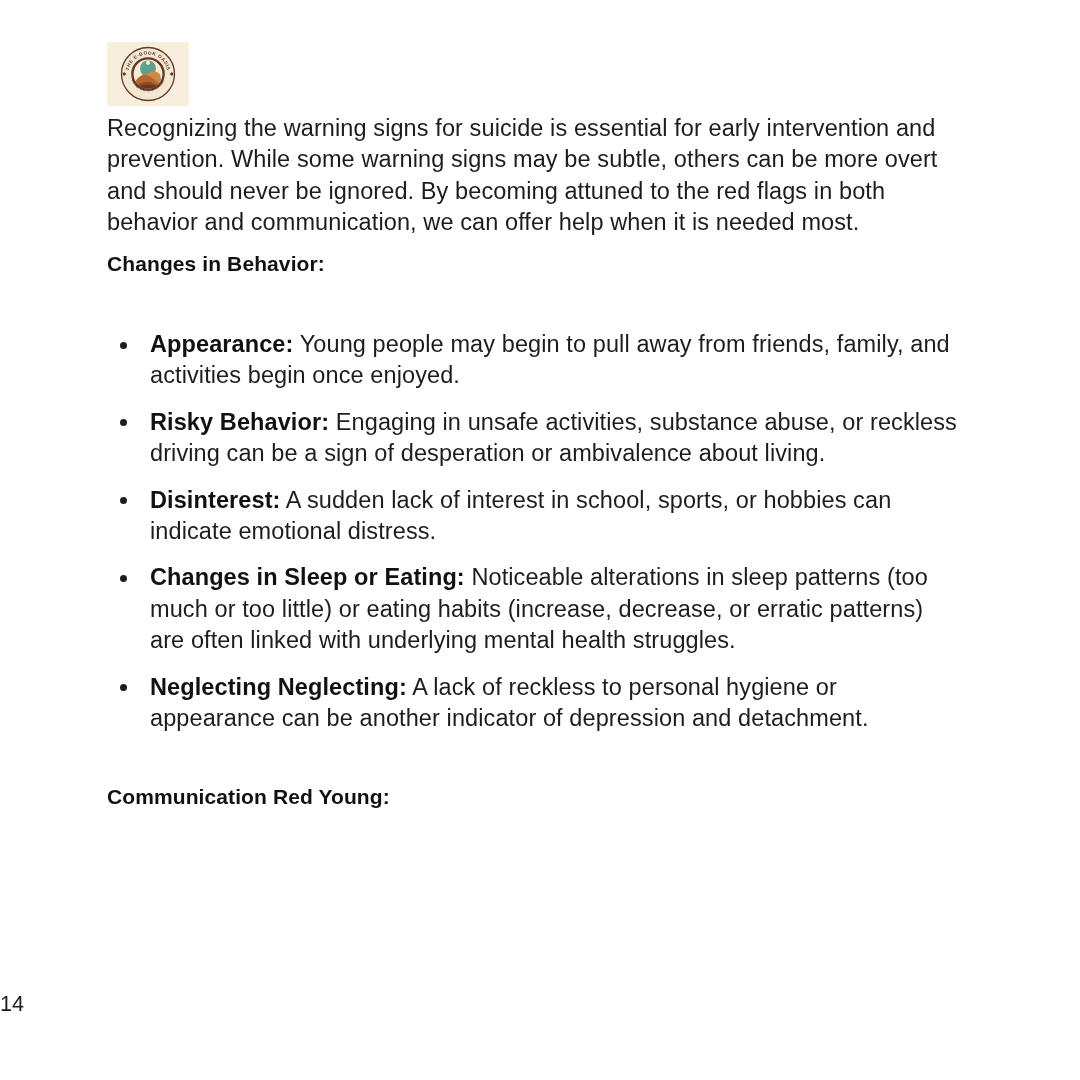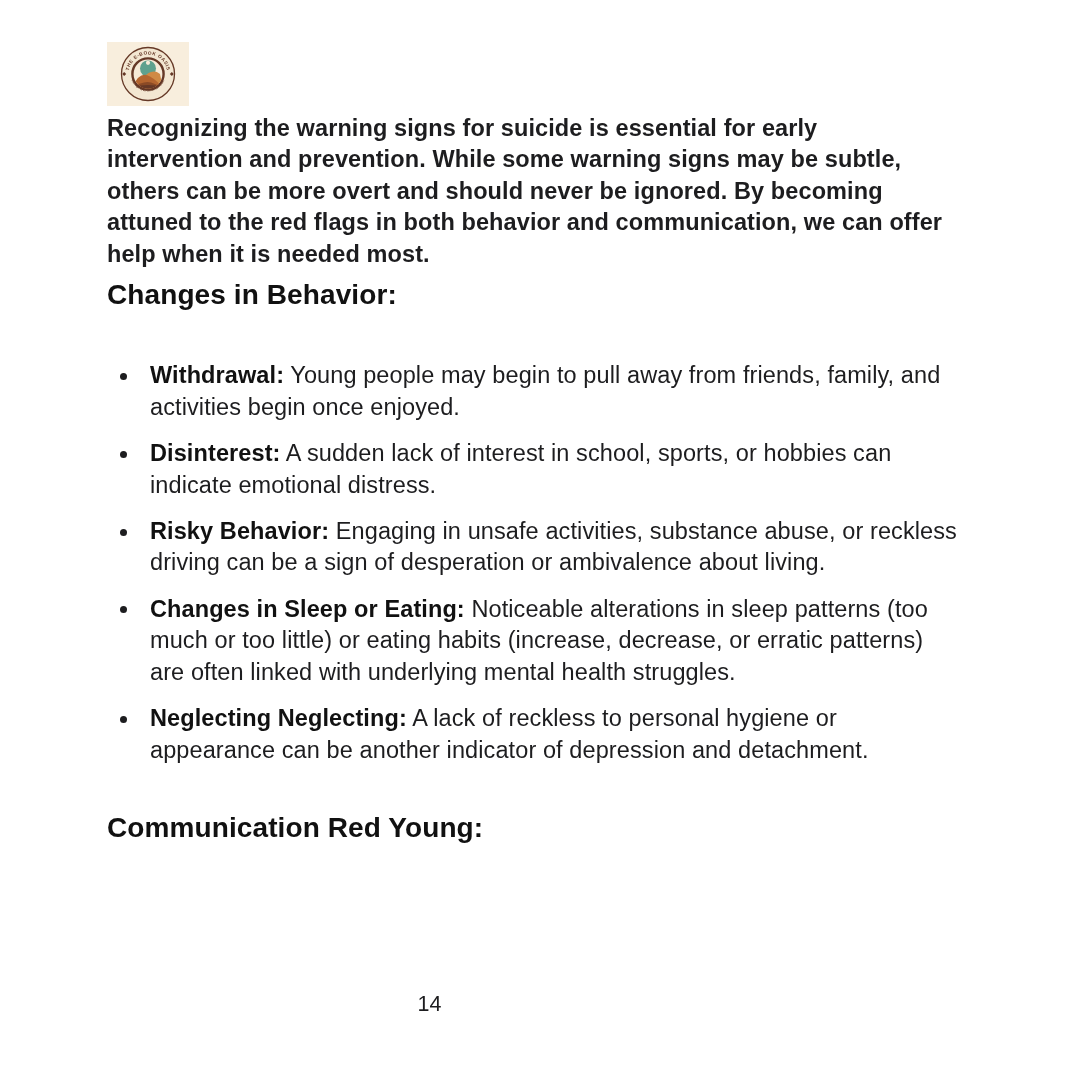--- a/index.html
+++ b/index.html
@@ -28,24 +28,23 @@
     width: 850px;
   }
   .logo {
     display: block;
     width: 82px;
     height: 64px;
     margin: 0 0 7px 0;
   }
   .intro {
     margin: 0;
-    font-weight: bold;
   }
   h2.section-heading {
-    font-size: 28px;
+    font-size: 21px;
     line-height: 31.4px;
     font-weight: 700;
     color: #111111;
     margin: 9px 0 0 0;
   }
   ul.bullet-list {
     list-style: none;
     margin: 50px 0 0 0;
     padding: 0;
   }
@@ -64,21 +63,21 @@
     border-radius: 50%;
     background: #1d1d1f;
   }
   .term { font-weight: 700; color: #111111; }
   h2.second-heading { margin-top: 46px; }
   .page-number {
     position: absolute;
     left: 0;
     top: 991px;
     width: 859px;
-    text-align: center;
+    text-align: left;
     font-size: 21.5px;
     line-height: 26px;
     color: #1d1d1f;
   }
 </style>
 </head>
 <body>
 
 <div class="page">
   <div class="content">
@@ -110,23 +109,23 @@
         <path d="M25,47 Q35,38.5 44,40.5 Q52,43 57,47 Z" fill="#8a4a26"></path>
         <path d="M26,44.5 Q41,41.5 56,44.5 L56,47 L26,47 Z" fill="#653826"></path>
       </g>
     </svg>
 
     <p class="intro">Recognizing the warning signs for suicide is essential for early intervention and prevention. While some warning signs may be subtle, others can be more overt and should never be ignored. By becoming attuned to the red flags in both behavior and communication, we can offer help when it is needed most.</p>
 
     <h2 class="section-heading">Changes in Behavior:</h2>
 
     <ul class="bullet-list">
-      <li><span class="term">Withdrawal:</span><span> Young people may begin to pull away from friends, family, and activities begin once enjoyed.</span></li>
+      <li><span class="term">Appearance:</span><span> Young people may begin to pull away from friends, family, and activities begin once enjoyed.</span></li>
+      <li><span class="term">Risky Behavior:</span><span> Engaging in unsafe activities, substance abuse, or reckless driving can be a sign of desperation or ambivalence about living.</span></li>
       <li><span class="term">Disinterest:</span><span> A sudden lack of interest in school, sports, or hobbies can indicate emotional distress.</span></li>
-      <li><span class="term">Risky Behavior:</span><span> Engaging in unsafe activities, substance abuse, or reckless driving can be a sign of desperation or ambivalence about living.</span></li>
       <li><span class="term">Changes in Sleep or Eating:</span><span> Noticeable alterations in sleep patterns (too much or too little) or eating habits (increase, decrease, or erratic patterns) are often linked with underlying mental health struggles.</span></li>
       <li><span class="term">Neglecting Neglecting:</span><span> A lack of reckless to personal hygiene or appearance can be another indicator of depression and detachment.</span></li>
     </ul>
 
     <h2 class="section-heading second-heading">Communication Red Young:</h2>
 
   </div>
 
   <div class="page-number">14</div>
 </div>

